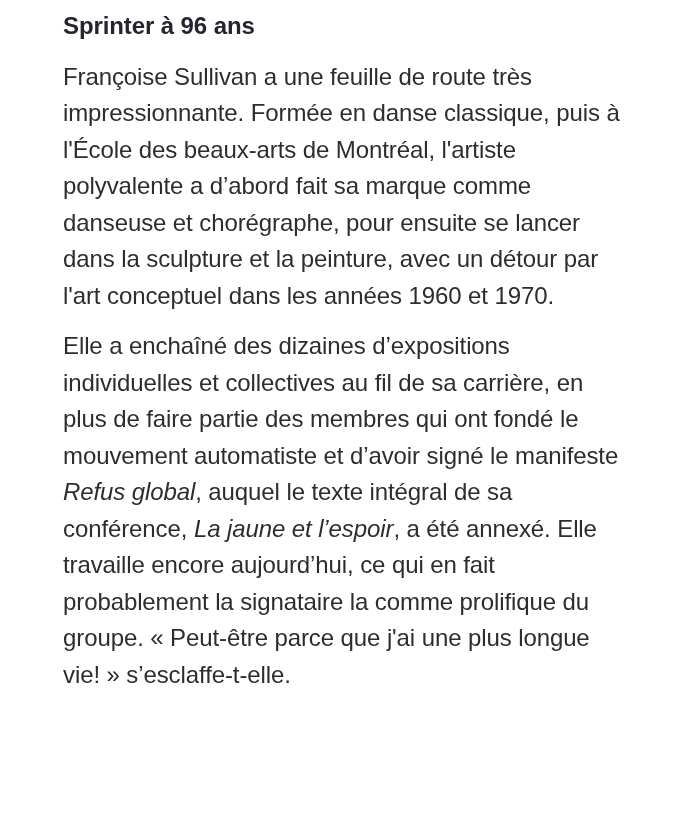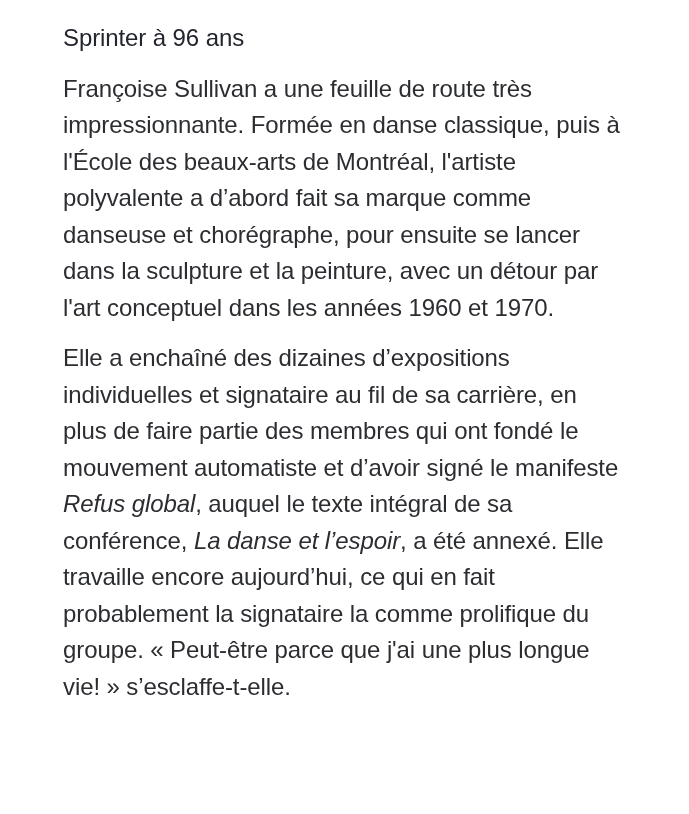--- a/index.html
+++ b/index.html
@@ -22,24 +22,24 @@
     margin: 0 0 14px 0;
     font-size: 24px;
     line-height: 36.5px;
     font-weight: 400;
     color: #2b2d31;
     white-space: pre-line;
     letter-spacing: -0.1px;
   }
   .heading {
     width: 616px;
-    margin: 12px 0 14px 0;
+    margin: 0 0 14px 0;
     font-size: 24px;
     line-height: 36.5px;
-    font-weight: 400;
+    font-weight: 700;
     color: #23262e;
     letter-spacing: -0.1px;
   }
   .para em {
   }
 </style>
 </head>
 <body>
 
 <main class="article">
@@ -48,22 +48,22 @@
 
   <p class="para">Françoise Sullivan a une feuille de route très
 impressionnante. Formée en danse classique, puis à
 l'École des beaux-arts de Montréal, l'artiste
 polyvalente a d’abord fait sa marque comme
 danseuse et chorégraphe, pour ensuite se lancer
 dans la sculpture et la peinture, avec un détour par
 l'art conceptuel dans les années 1960 et 1970.</p>
 
   <p class="para"><span>Elle a enchaîné des dizaines d’expositions
-individuelles et signataire au fil de sa carrière, en
+individuelles et collectives au fil de sa carrière, en
 plus de faire partie des membres qui ont fondé le
 mouvement automatiste et d’avoir signé le manifeste
 </span><em>Refus global</em><span>, auquel le texte intégral de sa
-conférence, </span><em>La danse et l’espoir</em><span>, a été annexé. Elle
+conférence, </span><em>La jaune et l’espoir</em><span>, a été annexé. Elle
 travaille encore aujourd’hui, ce qui en fait
 probablement la signataire la comme prolifique du
 groupe. « Peut-être parce que j'ai une plus longue
 vie! » s’esclaffe-t-elle.</span></p>
 </main>
 
 </body></html>

